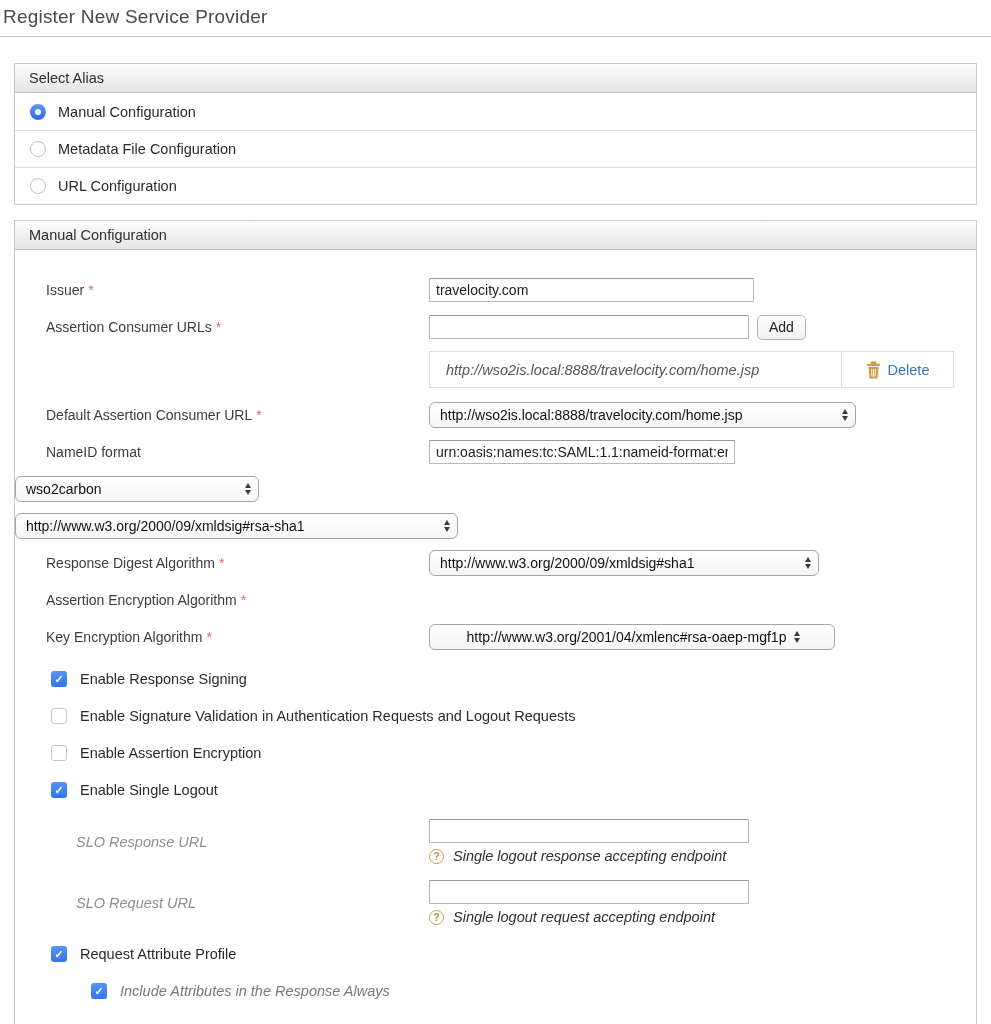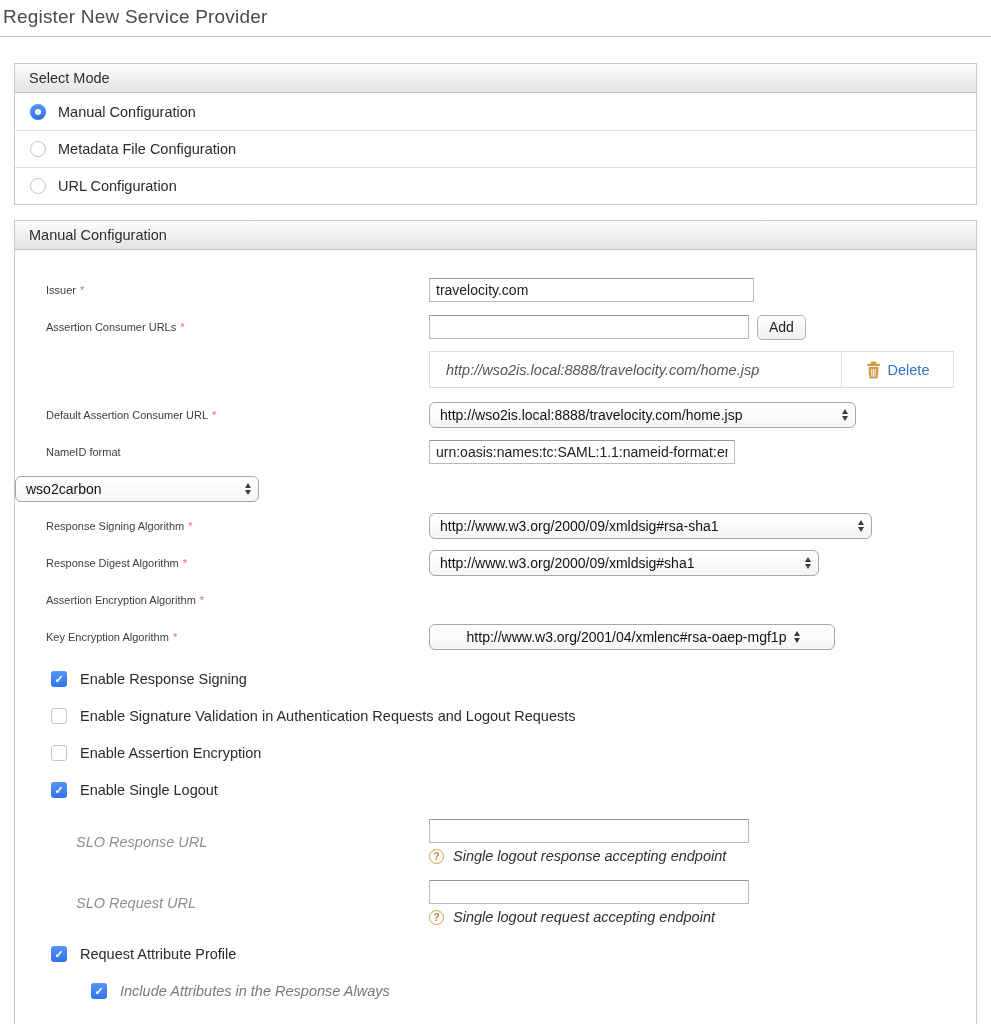--- a/index.html
+++ b/index.html
@@ -28,21 +28,21 @@
   .radio-row { height:37px; display:flex; align-items:center; padding-left:15px; gap:12px; border-top:1px solid #dcdcdc; background:#fff; cursor:default; }
   .radio-row.first { border-top:none; }
   .radio { width:16px; height:16px; border-radius:50%; border:1px solid #c3c3c3; background:#fff; position:relative; flex:none; }
   .radio.on { border:none; background:linear-gradient(#5a97f7,#2f6fe3); }
   .radio.on::after { content:""; position:absolute; width:6px; height:6px; border-radius:50%; background:#fff; top:5px; left:5px; }
   .radio-label { font-size:14.5px; color:#2b2b2b; }
 
   
   .panel-body { padding-top:27px; }
   .form-row { display:grid; grid-template-columns:414px auto; align-items:center; margin-bottom:11px; min-height:26px; }
-  .flabel { padding-left:31px; font-size:11px; color:#3d3d3d; }
+  .flabel { padding-left:31px; font-size:14px; color:#3d3d3d; }
   .req { color:#e8675f; margin-left:4px; }
 
   input.text {
     height:24px; border:1px solid #b9b9b9; border-top-color:#999;
     padding:2px 6px; font-size:14px; font-family:inherit; color:#222; background:#fff;
   }
   .issuer-input { width:325px; background:#fafacd; border:1px solid #9a9a9a; border-top-color:#777; }
   .acs-input { width:320px; }
   .nameid-input { width:306px; }
   .slo-input { width:320px; border-color:#c9c9c9; border-top-color:#aaa; }
@@ -101,21 +101,21 @@
     display:flex; align-items:center; justify-content:center; flex:none;
   }
 </style>
 </head>
 <body>
 
 <h1 class="page-title">Register New Service Provider</h1>
 <hr class="title-rule">
 
 <section class="panel panel-select">
-  <div class="panel-header">Select Mode</div>
+  <div class="panel-header">Select Alias</div>
   <div class="radio-row first">
     <span class="radio on"></span>
     <span class="radio-label">Manual Configuration</span>
   </div>
   <div class="radio-row">
     <span class="radio"></span>
     <span class="radio-label">Metadata File Configuration</span>
   </div>
   <div class="radio-row">
     <span class="radio"></span>
@@ -182,21 +182,20 @@
           <span class="val">wso2carbon</span>
           <span class="arrows">
               <span class="arr-up"></span>
               <span class="arr-dn"></span>
             </span>
         </span>
       </span>
     </div>
 
     <div class="form-row">
-      <span class="flabel"><span>Response Signing Algorithm</span><span class="req">*</span></span>
       <span>
         <span class="macselect w-rsig">
           <span class="val">http://www.w3.org/2000/09/xmldsig#rsa-sha1</span>
           <span class="arrows">
               <span class="arr-up"></span>
               <span class="arr-dn"></span>
             </span>
         </span>
       </span>
     </div>

